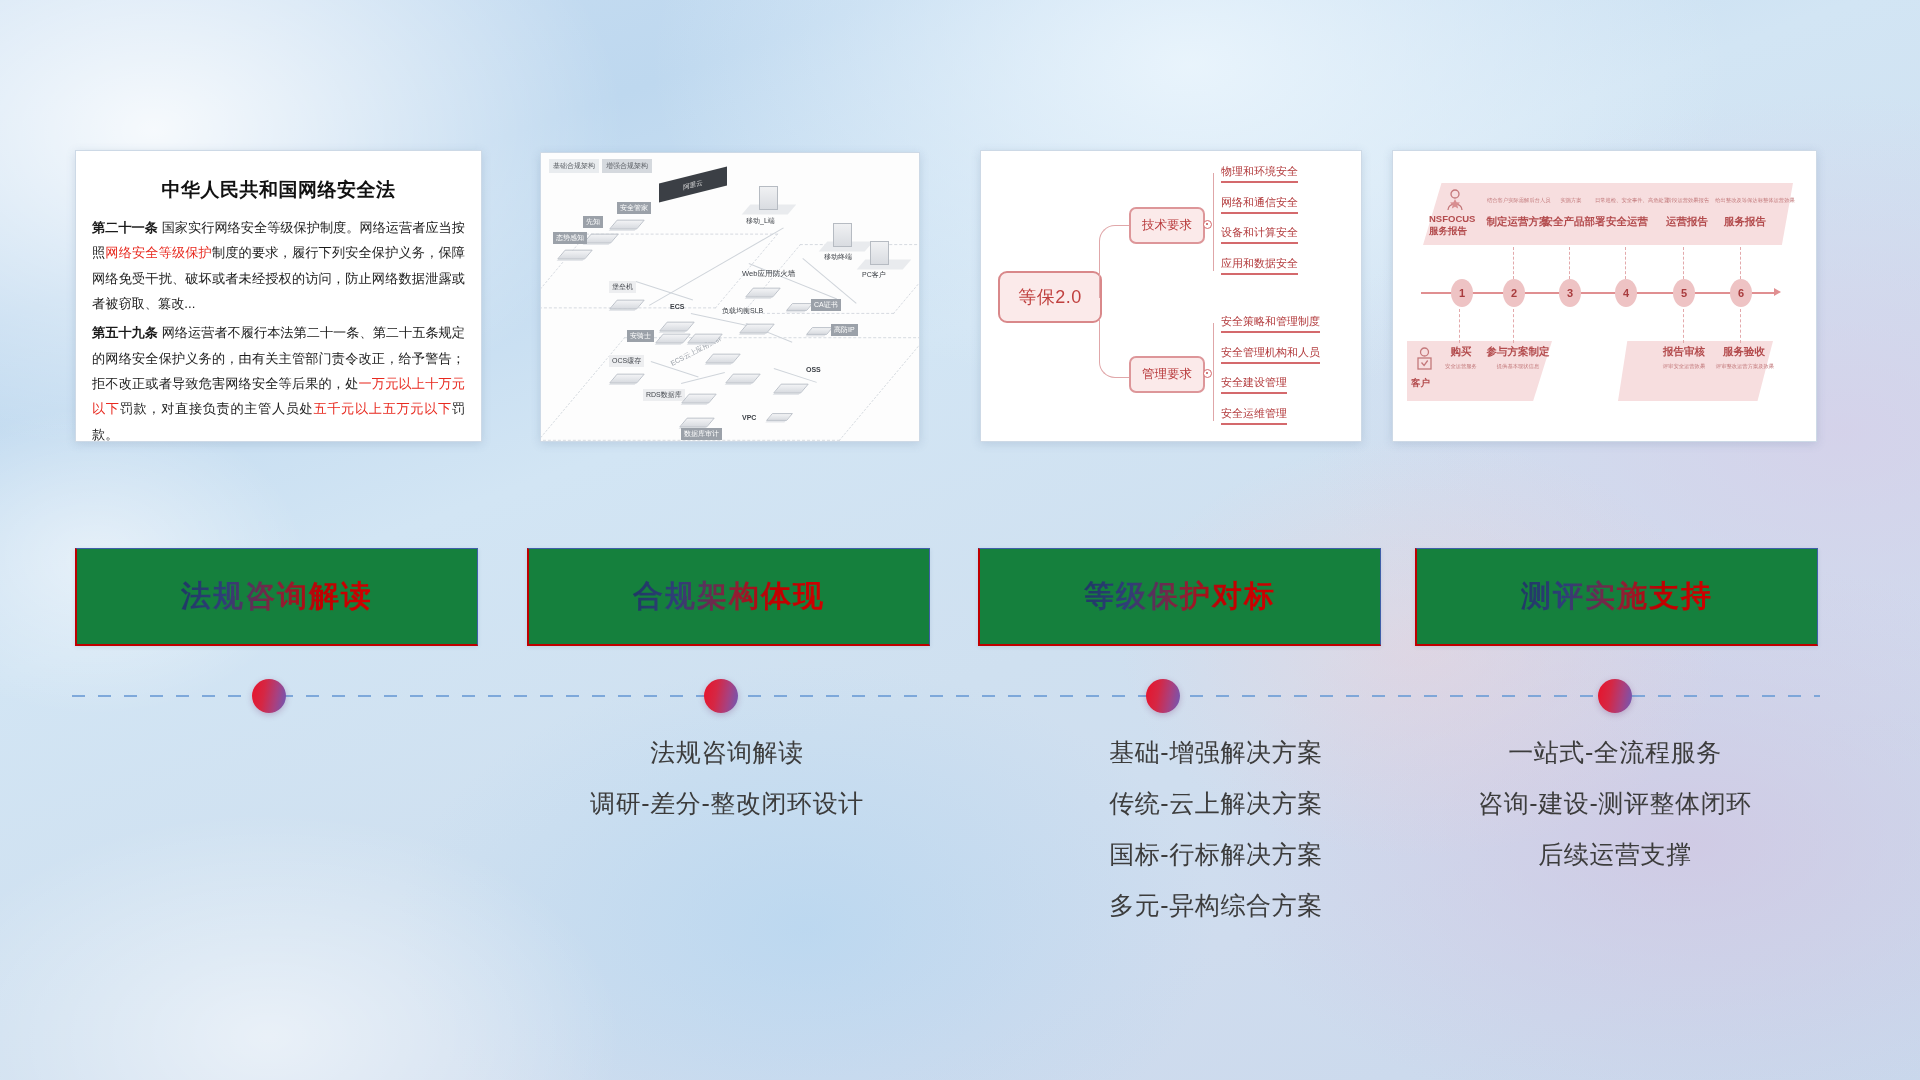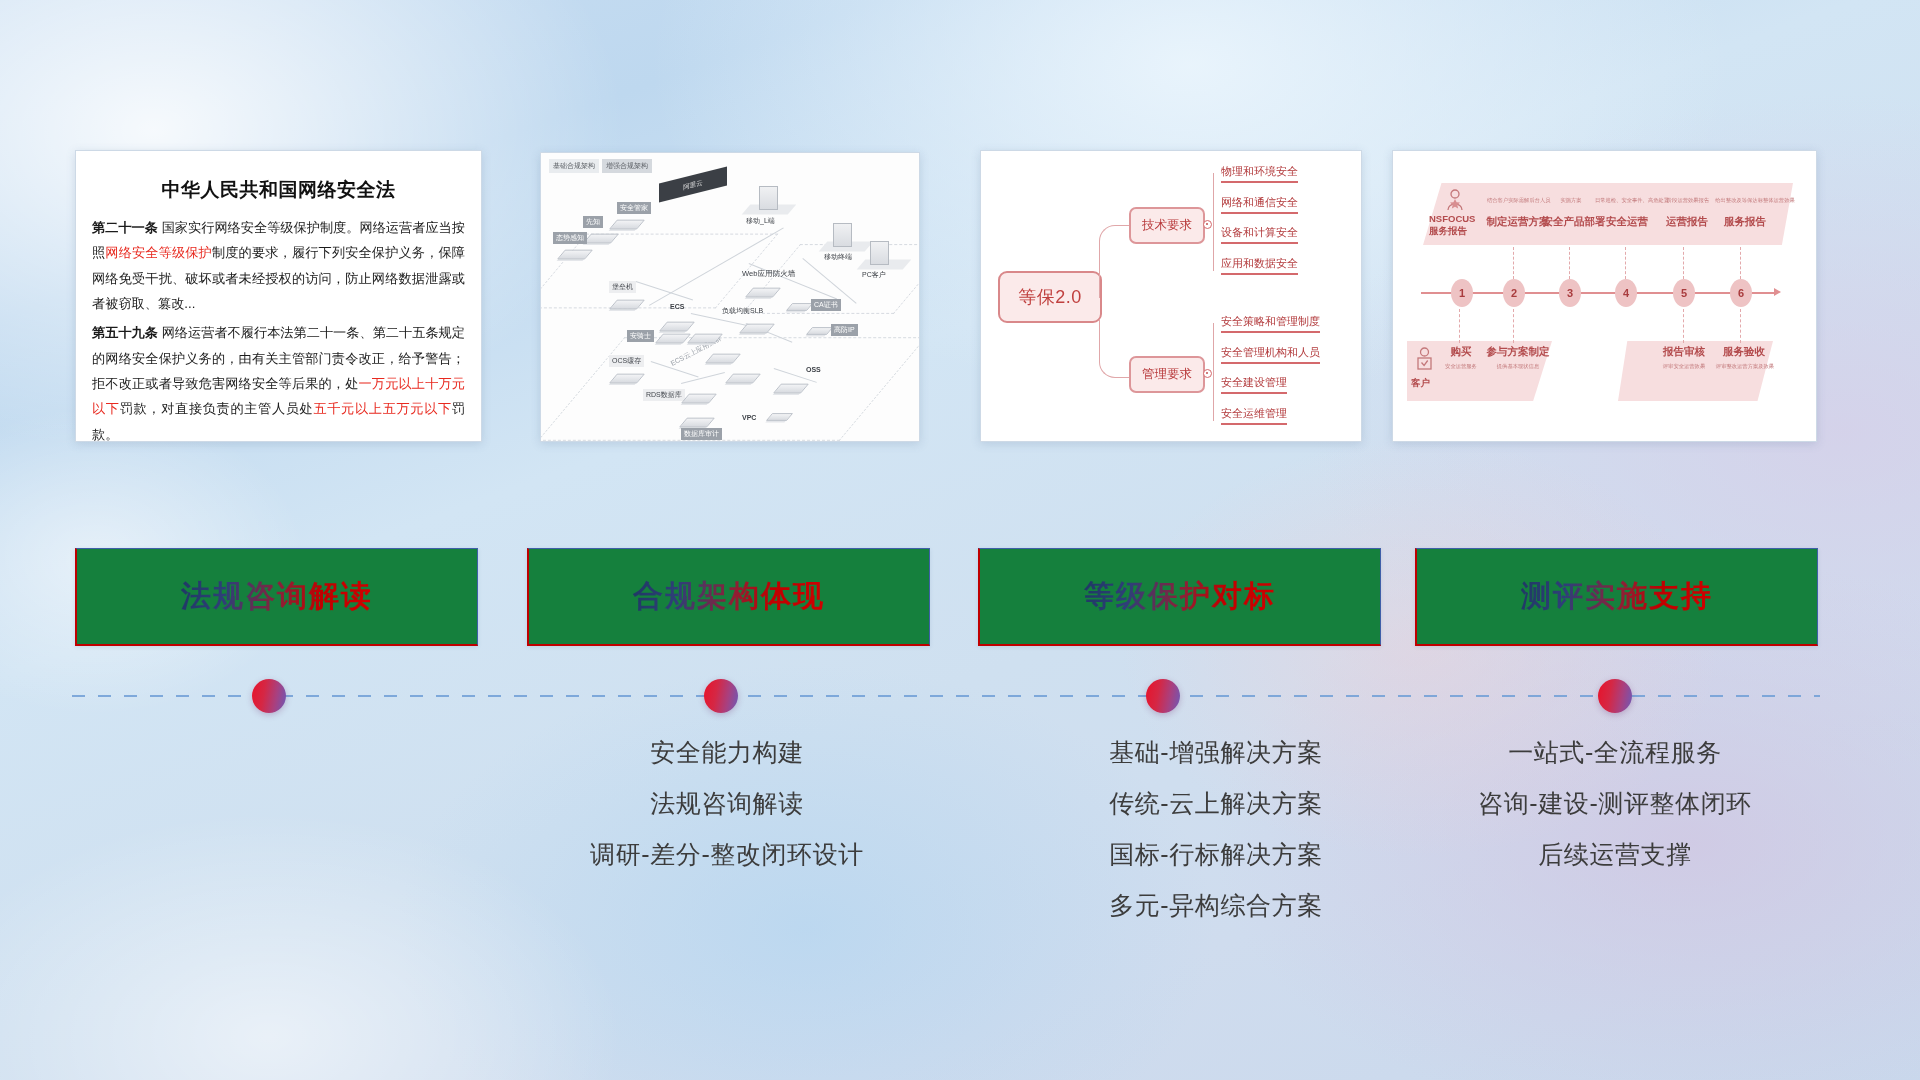--- a/index.html
+++ b/index.html
@@ -419,21 +419,20 @@
     <span class="ttxt">测评实施支持</span>
   </div>
 
   <div class="tl"></div>
   <div class="dot dot-1"></div>
   <div class="dot dot-2"></div>
   <div class="dot dot-3"></div>
   <div class="dot dot-4"></div>
 
   <div class="blist blist-2">
-    <div class="bitem">安全能力构建</div>
     <div class="bitem">法规咨询解读</div>
     <div class="bitem">调研-差分-整改闭环设计</div>
   </div>
   <div class="blist blist-3">
     <div class="bitem">基础-增强解决方案</div>
     <div class="bitem">传统-云上解决方案</div>
     <div class="bitem">国标-行标解决方案</div>
     <div class="bitem">多元-异构综合方案</div>
   </div>
   <div class="blist blist-4">

